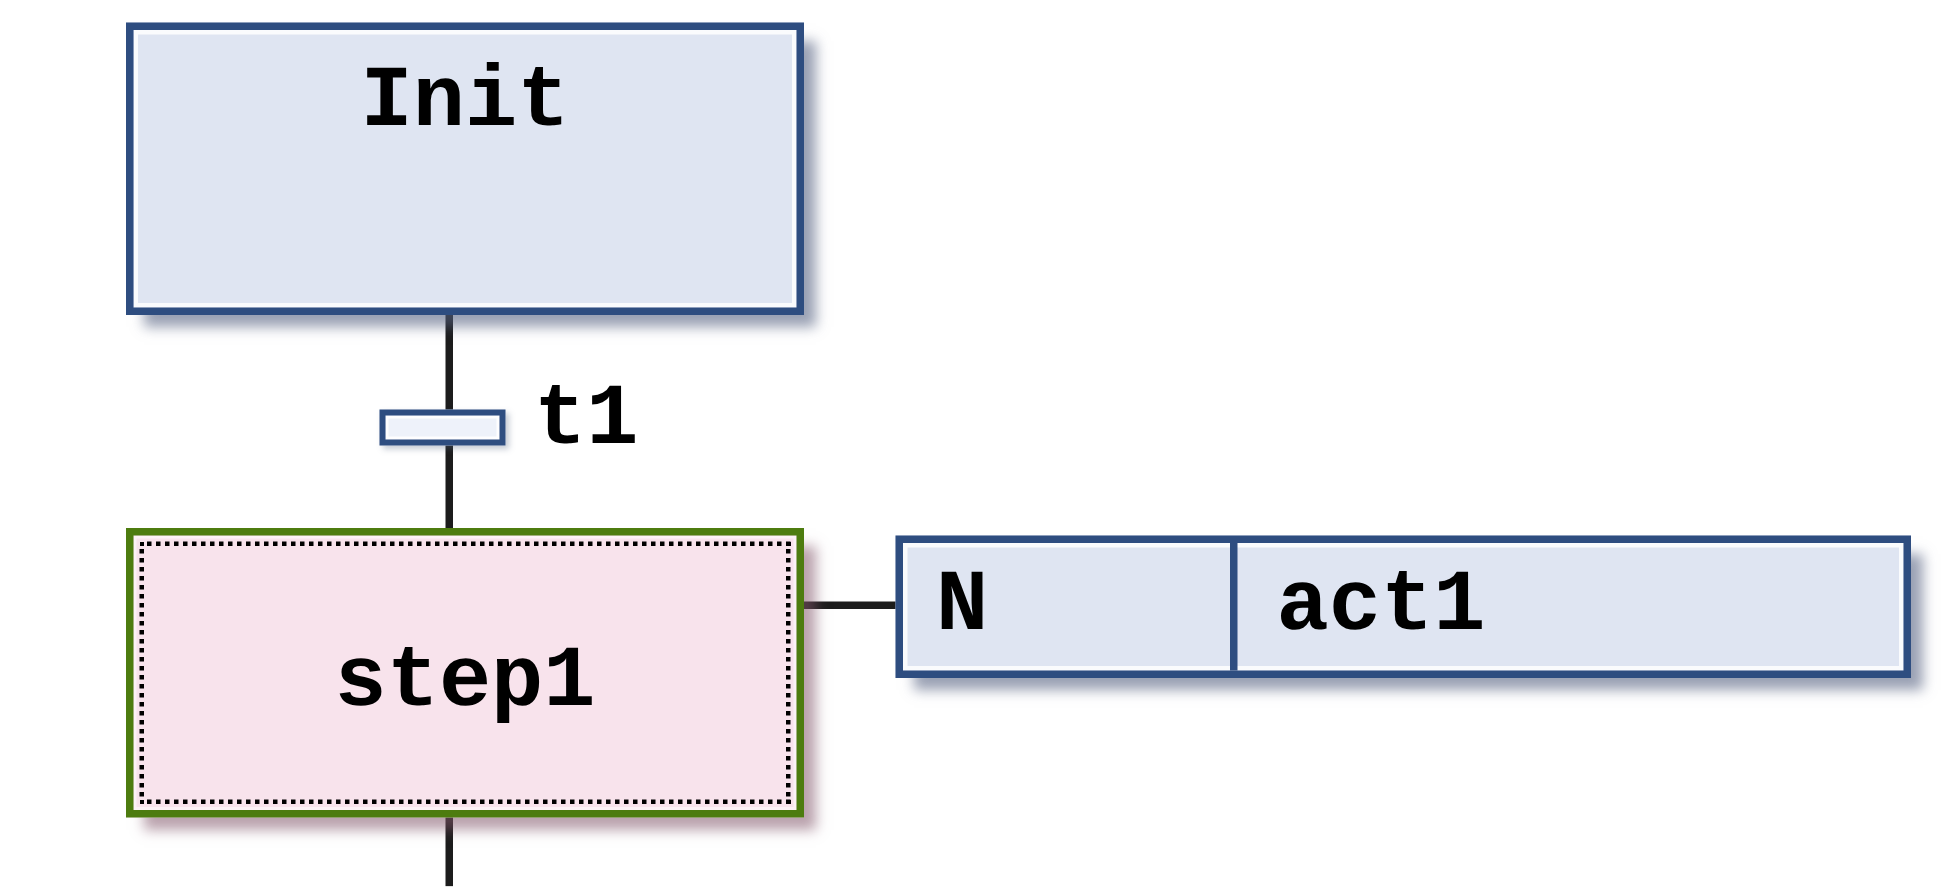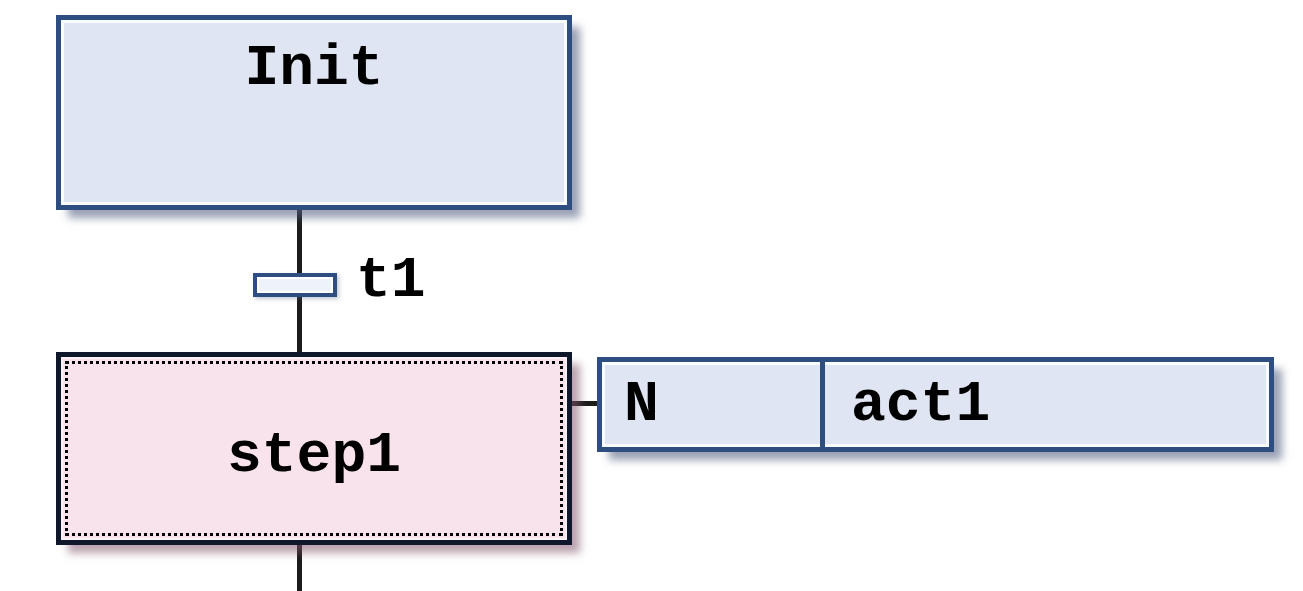--- a/index.html
+++ b/index.html
@@ -26,43 +26,43 @@
   .vline { width: 5px; }
   .hline { height: 5px; }
   .line-init-t1   { left: 297px; top: 205px; height: 150px; }
   .line-step1-out { left: 297px; top: 540px; height: 51px; }
   .line-action    { left: 523px; top: 401px; width: 76px; }
 
   
   .step {
     position: absolute;
     box-sizing: border-box;
-    left: 56px;
-    width: 516px;
+    left: 84px;
+    width: 452px;
   }
   .step-init {
     top: 15px;
     height: 195px;
     background: #dfe5f2;
     border: 5px solid #2e4d80;
     box-shadow: inset 0 0 0 3px rgba(255,255,255,0.85),
                 10px 10px 8px -2px rgba(86,99,130,0.60);
   }
   .step-init .step-label {
     display: block;
     padding-top: 20px;
     text-align: center;
     font-size: 58px;
     line-height: 58px;
   }
   .step-step1 {
     top: 352px;
     height: 193px;
     background: #f8e3ec;
-    border: 5px solid #0f172a;
+    border: 5px solid #4d7c0f;
     box-shadow: inset 0 0 0 2px rgba(255,255,255,0.55),
                 10px 10px 8px -2px rgba(130,85,105,0.55);
   }
   .selection-marquee {
     position: absolute;
     top: 4px; left: 4px; right: 4px; bottom: 4px;
     border: 3px dotted #000000;
     display: flex;
     align-items: center;
     justify-content: center;

